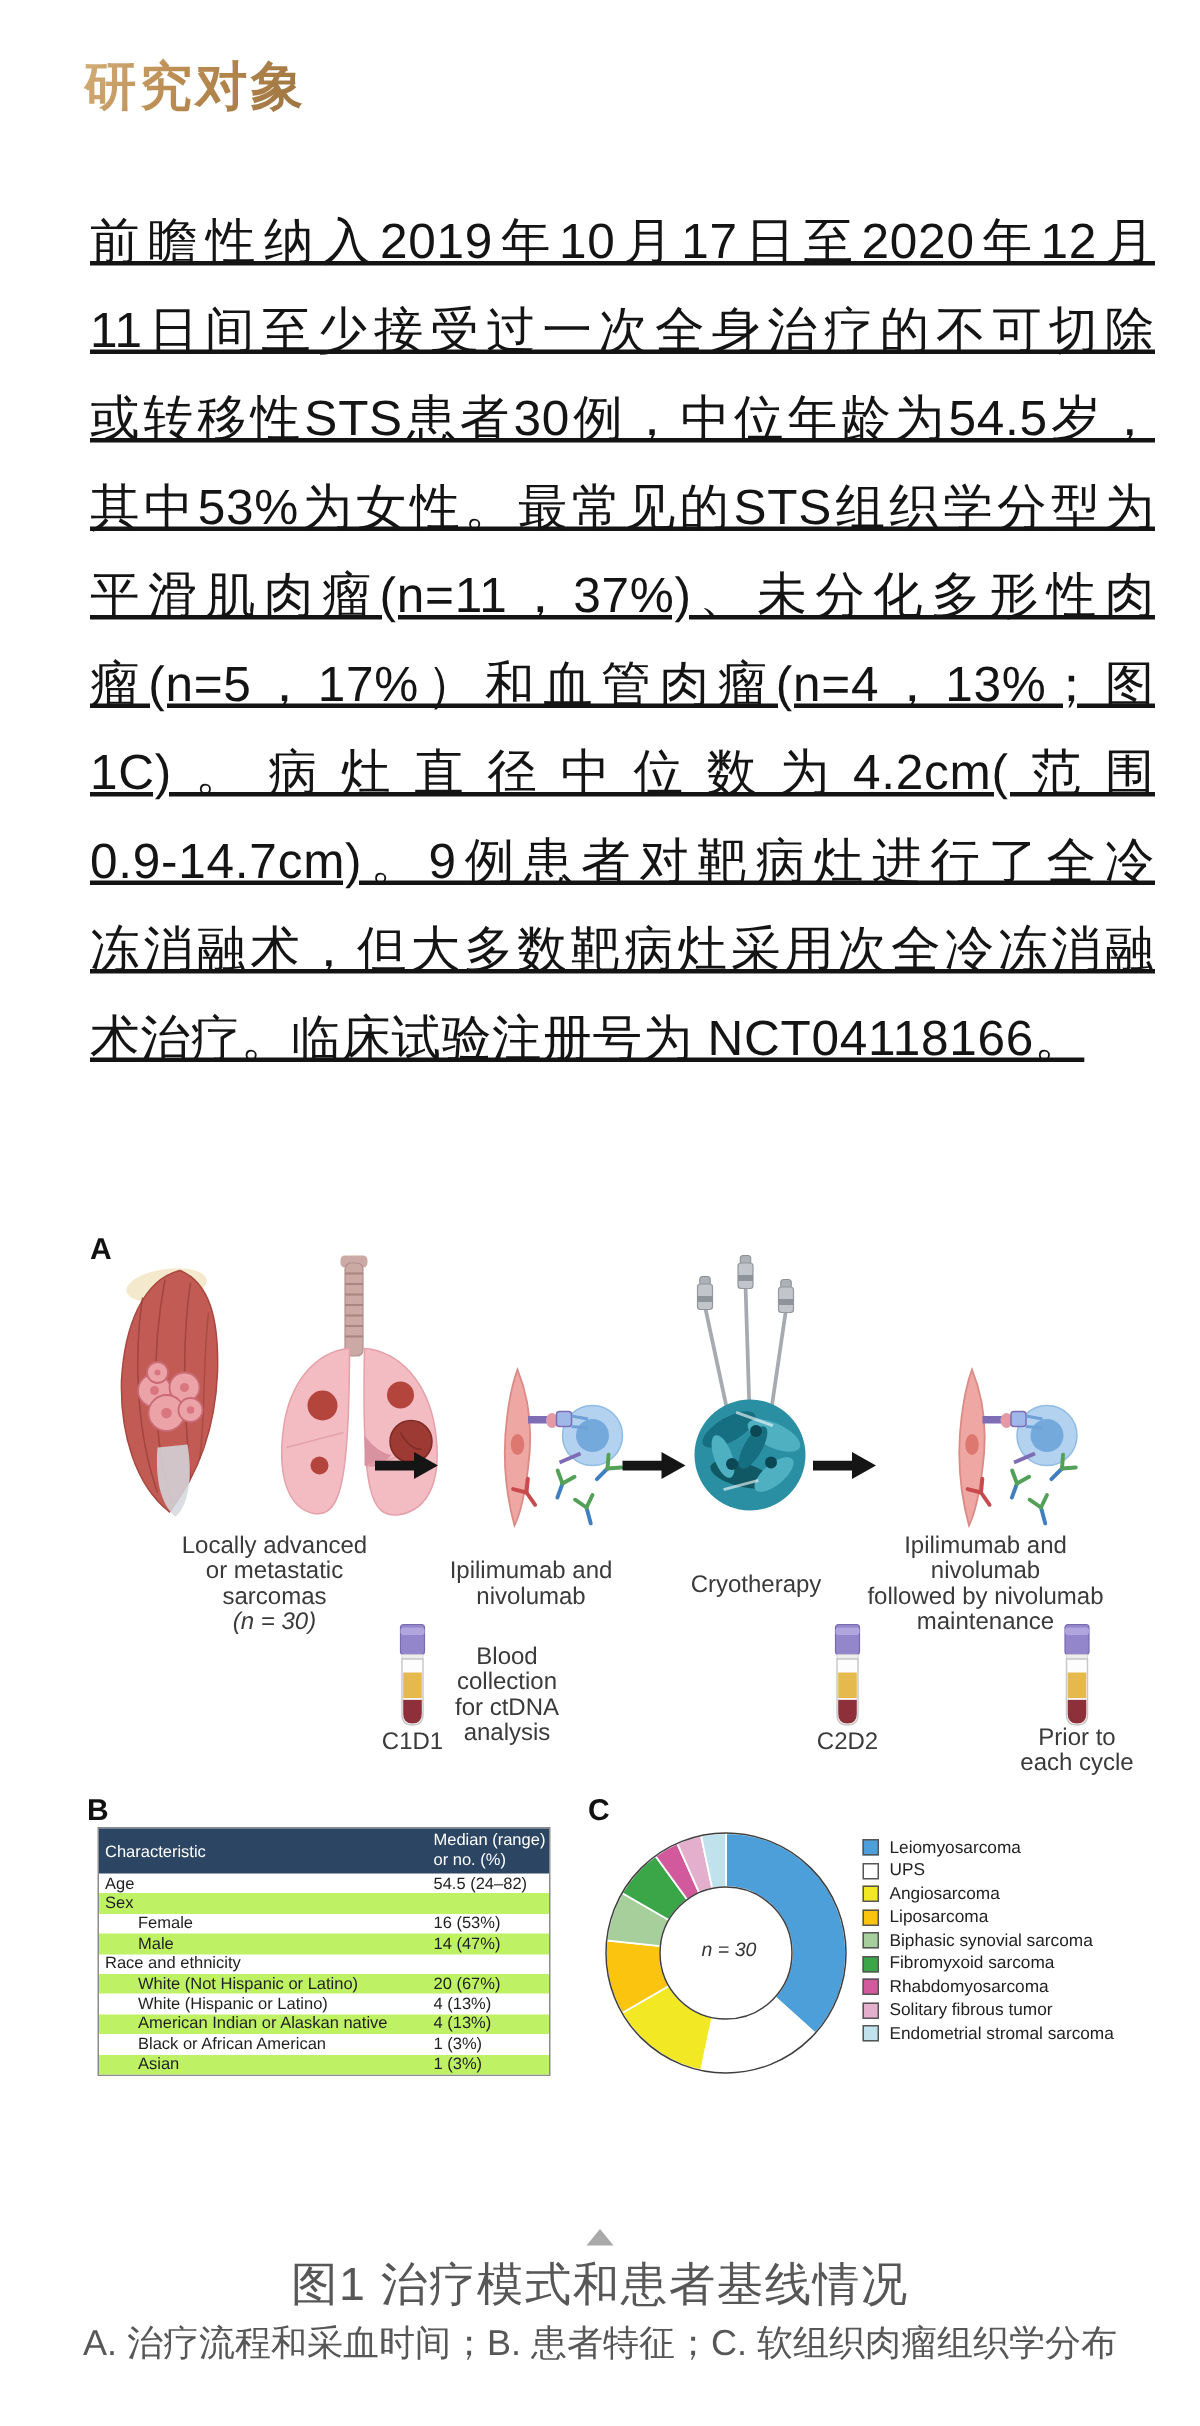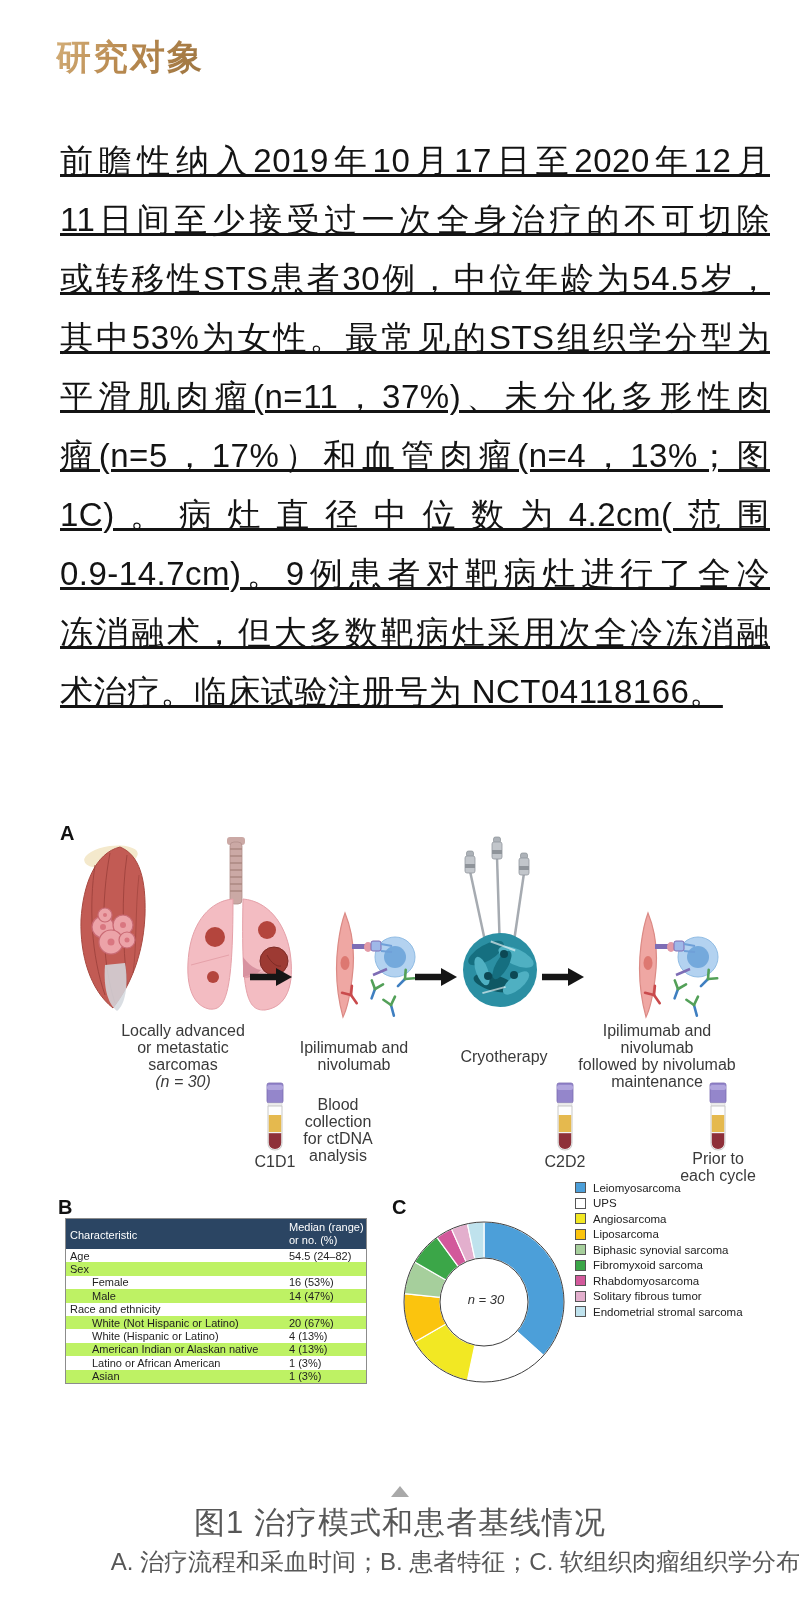--- a/index.html
+++ b/index.html
@@ -33,32 +33,32 @@
   .trow{position:relative;height:13.4px;font-size:11px;color:#1f1f1f;display:flex;align-items:center;}
   .trow.alt{background:#bef264;}
   .tlabel{padding-left:4px;white-space:nowrap;}
   .tlabel.ind{padding-left:26px;}
   .tval{position:absolute;left:223px;white-space:nowrap;}
 
   
   #donut{position:absolute;left:398px;top:1216px;}
   #donut-center{position:absolute;left:424px;top:1292px;width:124px;text-align:center;
                 font-size:13px;color:#333;}
-  #legend{position:absolute;left:575px;top:1180px;text-align:right;}
+  #legend{position:absolute;left:575px;top:1224px;text-align:right;}
   .legend-item{display:flex;align-items:center;height:15.5px;}
   .swatch{width:11px;height:11px;border:1px solid #555;margin-right:7px;flex:0 0 auto;box-sizing:border-box;}
   .legend-label{font-size:11.5px;color:#222;white-space:nowrap;}
 
   
   #fold-triangle{position:absolute;left:391px;top:1486px;width:0;height:0;
                  border-left:9px solid transparent;border-right:9px solid transparent;
                  border-bottom:11px solid #A9A9A9;}
   #caption1{position:absolute;left:0;top:1502px;width:800px;text-align:center;
             font-size:31px;color:#575757;letter-spacing:1px;}
-  #caption2{position:absolute;left:0;top:1546px;width:800px;text-align:right;
+  #caption2{position:absolute;left:0;top:1546px;width:800px;text-align:center;
             font-size:24px;color:#575757;}
   svg{display:block;}
 </style>
 </head>
 <body>
 
 <div id="page">
 
   <div id="title">研究对象</div>
 
@@ -288,21 +288,21 @@
         </div>
         <div class="trow">
           <span class="tlabel ind">White (Hispanic or Latino)</span>
           <span class="tval">4 (13%)</span>
         </div>
         <div class="trow alt">
           <span class="tlabel ind">American Indian or Alaskan native</span>
           <span class="tval">4 (13%)</span>
         </div>
         <div class="trow">
-          <span class="tlabel ind">Latino or African American</span>
+          <span class="tlabel ind">Black or African American</span>
           <span class="tval">1 (3%)</span>
         </div>
         <div class="trow alt">
           <span class="tlabel ind">Asian</span>
           <span class="tval">1 (3%)</span>
         </div>
       </div>
   </div>
 
   <div class="panel-label" style="left:392px;top:1196px;">C</div>

